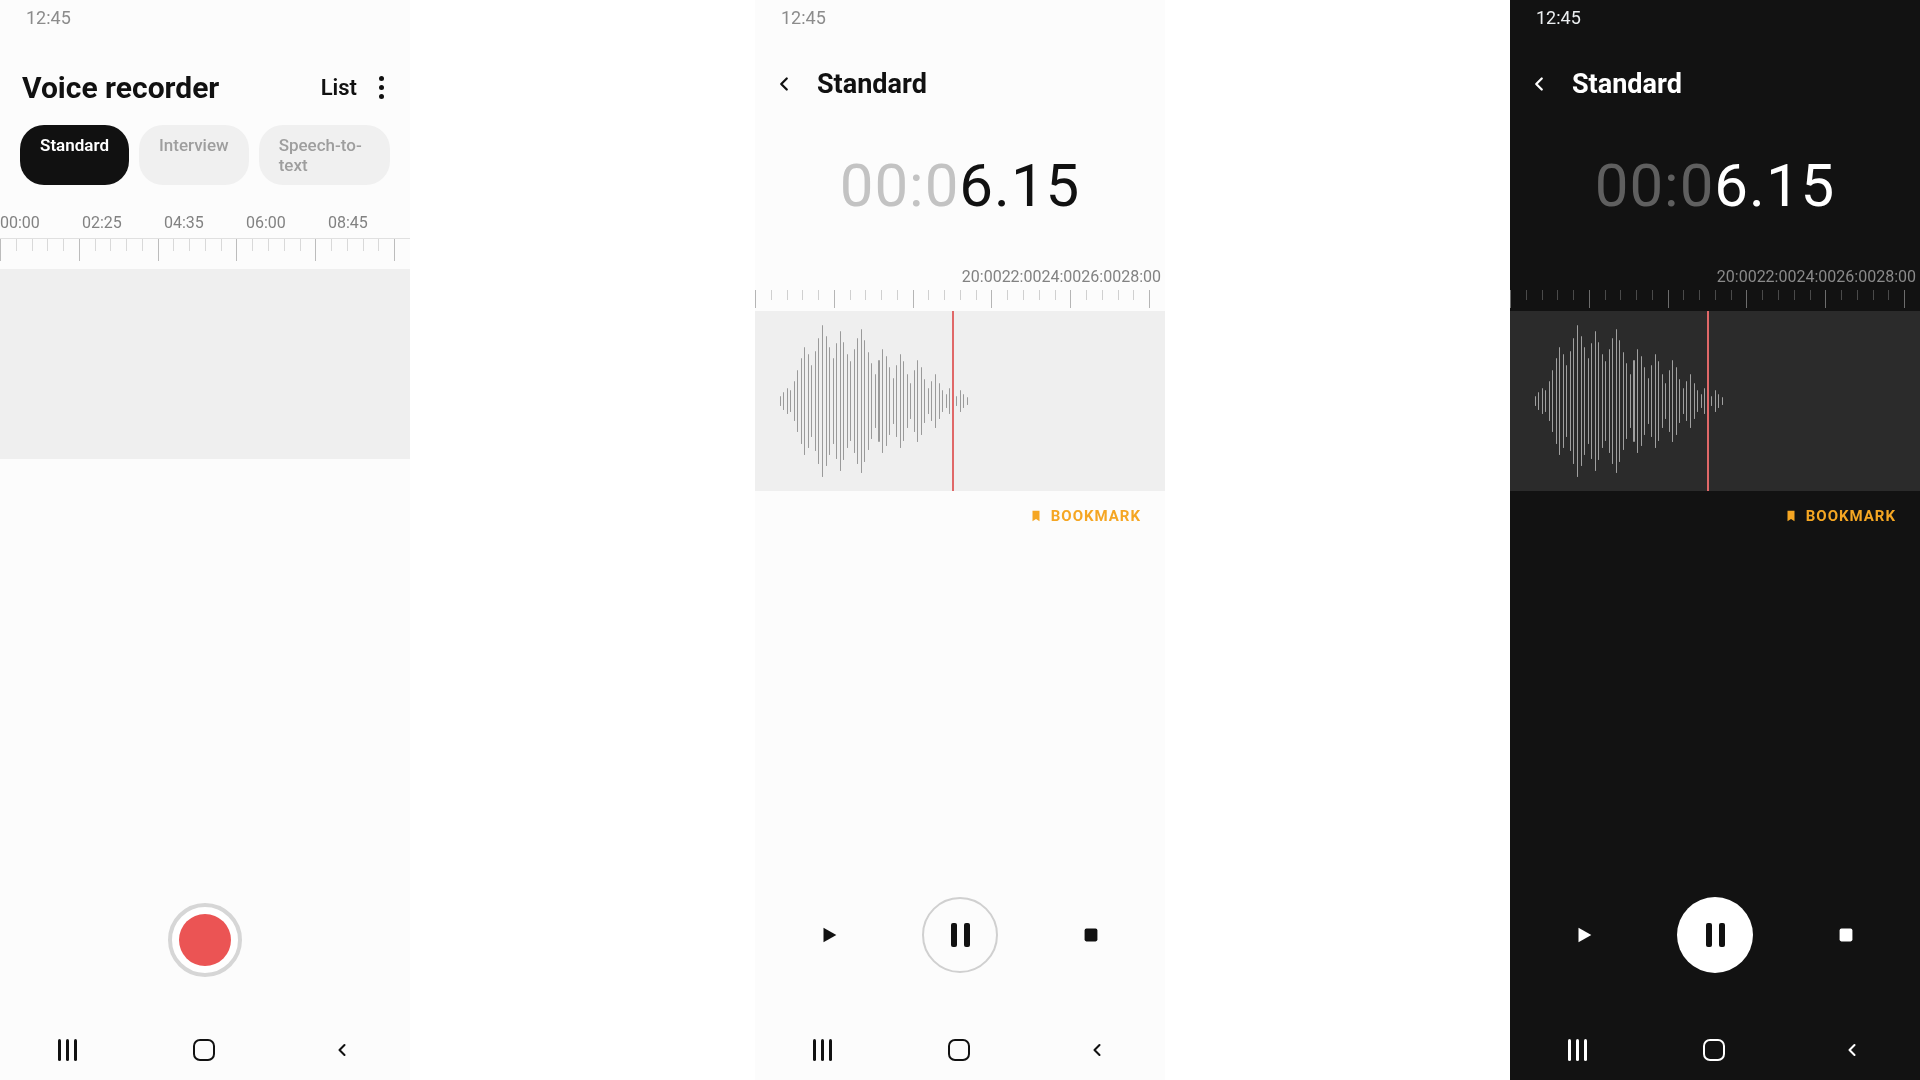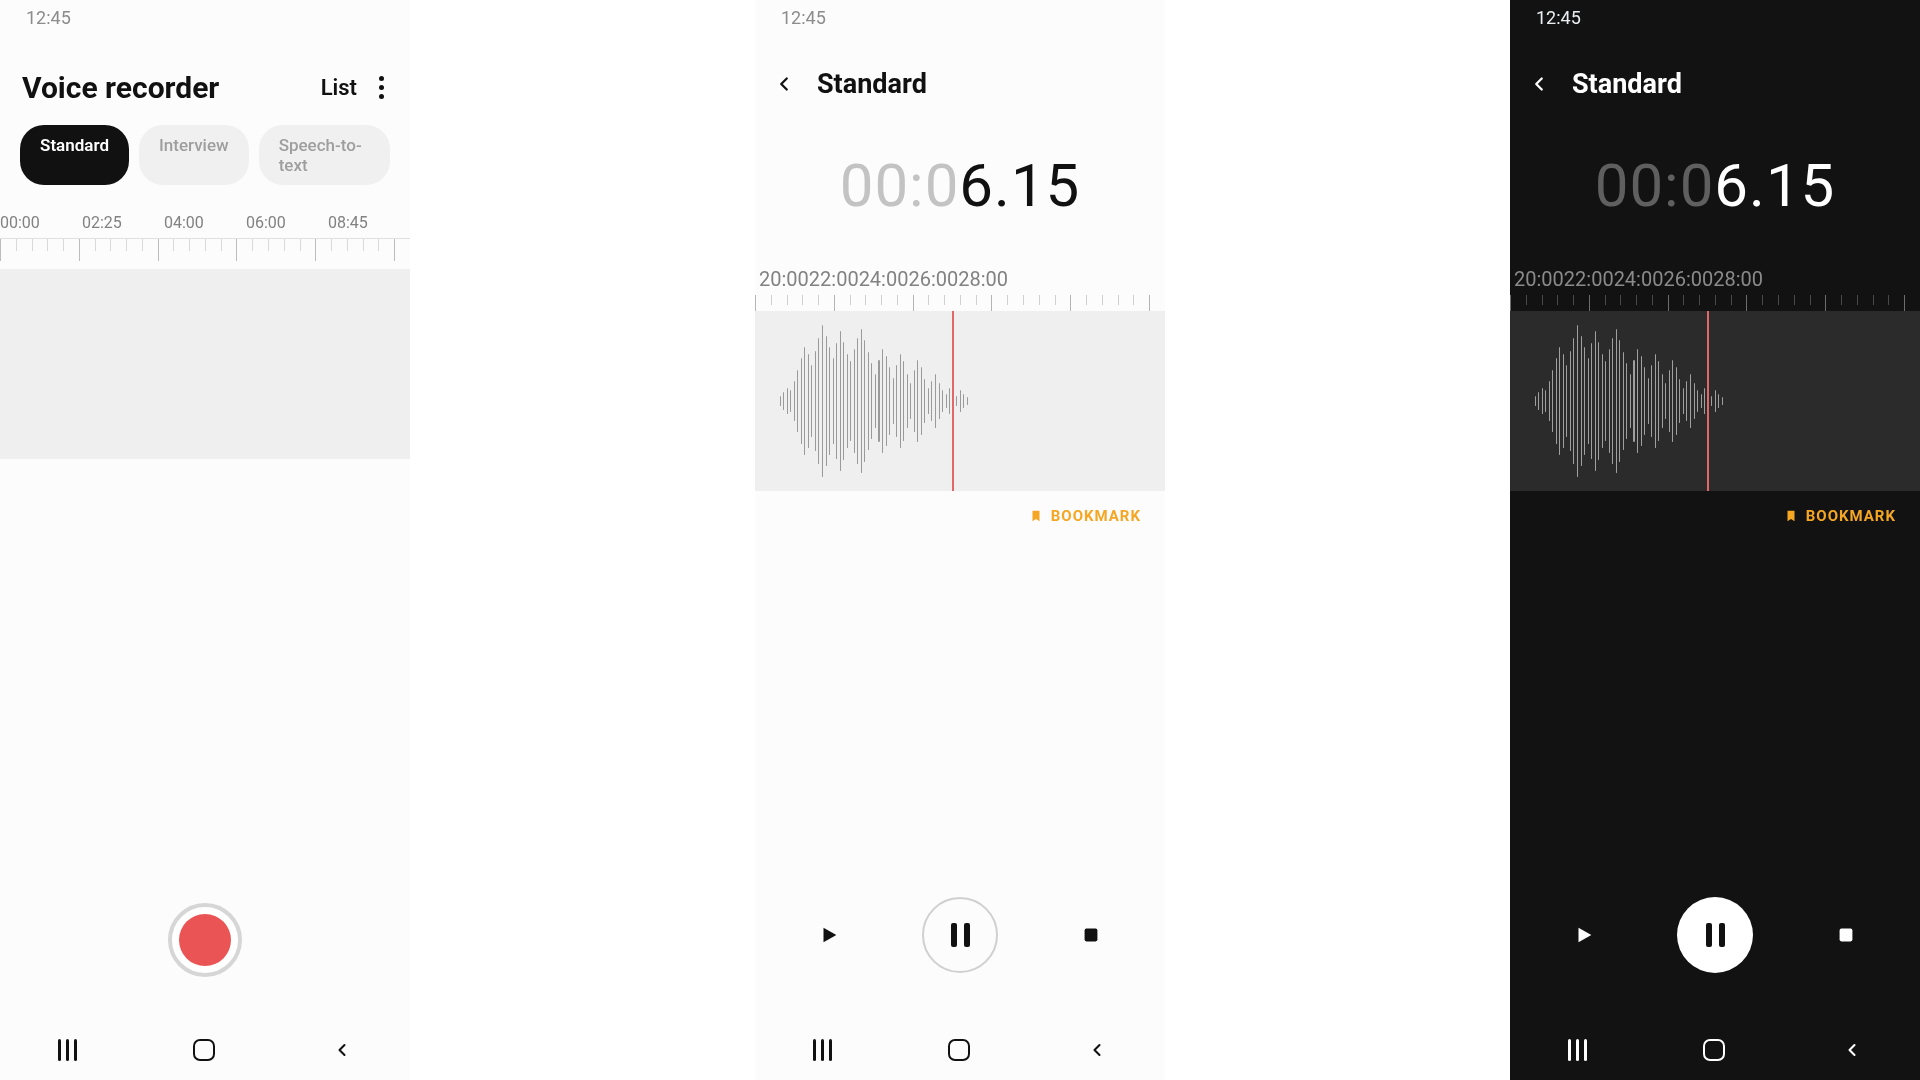--- a/index.html
+++ b/index.html
@@ -140,21 +140,21 @@
     letter-spacing: 1px;
     padding: 32px 0 46px;
   }
   .timer .dim { color: #c3c3c3; }
   .dark .timer .dim { color: #5f5f5f; }
   .timer .bright { color: #111; }
   .dark .timer .bright { color: #fff; }
 
   .ruler2 { position: relative; height: 44px; }
   .ruler2 .labels {
-    display: flex; font-size: 20px; color: #828282; justify-content: flex-start;
+    display: flex; font-size: 16px; color: #828282; justify-content: flex-end;
     padding: 0 4px 4px;
   }
   .dark .ruler2 .labels { color: #8a8a8a; }
   .ruler2 .ticks { display: flex; height: 20px; }
   .ruler2 .ticks span { flex: 1 1 auto; border-left: 1px solid #d0d0d0; height: 10px; }
   .ruler2 .ticks span.big { height: 18px; border-left: 1px solid #b5b5b5; }
   .dark .ruler2 .ticks span { border-left-color: #4a4a4a; }
   .dark .ruler2 .ticks span.big { border-left-color: #6d6d6d; }
 
   .waveform {
@@ -247,21 +247,21 @@
   <div class="pills">
     <div class="pill active">Standard</div>
     <div class="pill inactive">Interview</div>
     <div class="pill inactive">Speech-to-text</div>
   </div>
 
   <div class="ruler1">
     <div class="labels">
       <span>00:00</span>
       <span>02:25</span>
-      <span>04:00</span>
+      <span>04:35</span>
       <span>06:00</span>
       <span>08:45</span>
     </div>
     <div class="ticks" id="ticks1">
         <span class="big"></span>
         <span></span>
         <span></span>
         <span></span>
         <span></span>
         <span class="big"></span>

